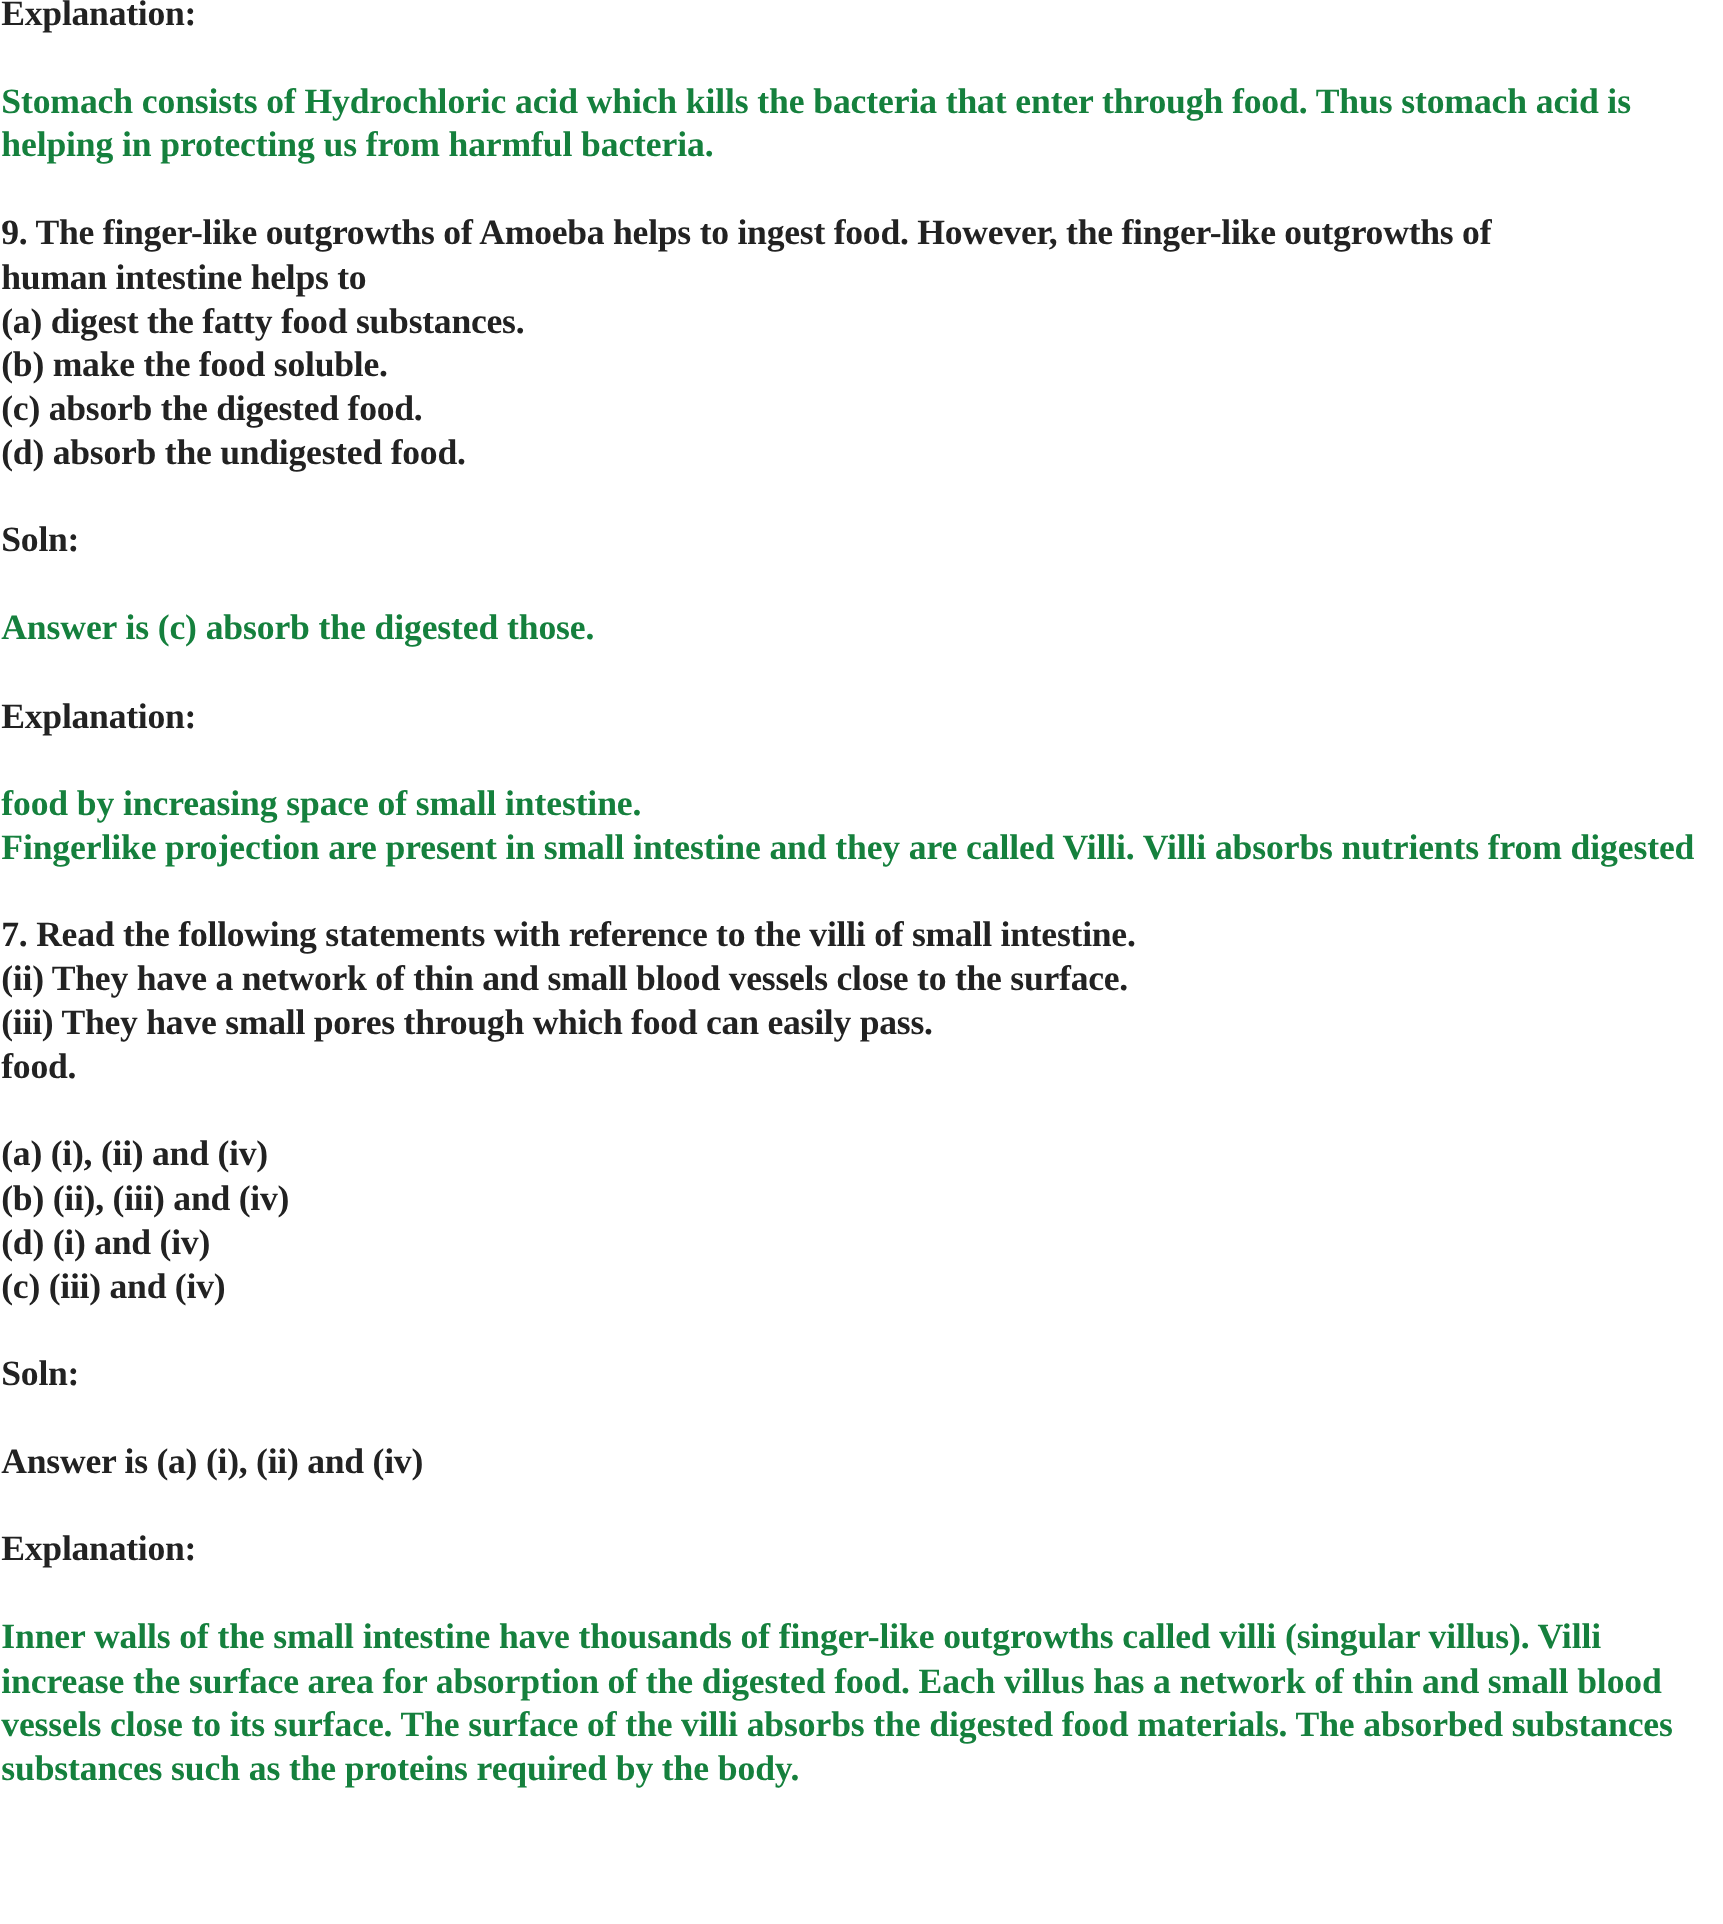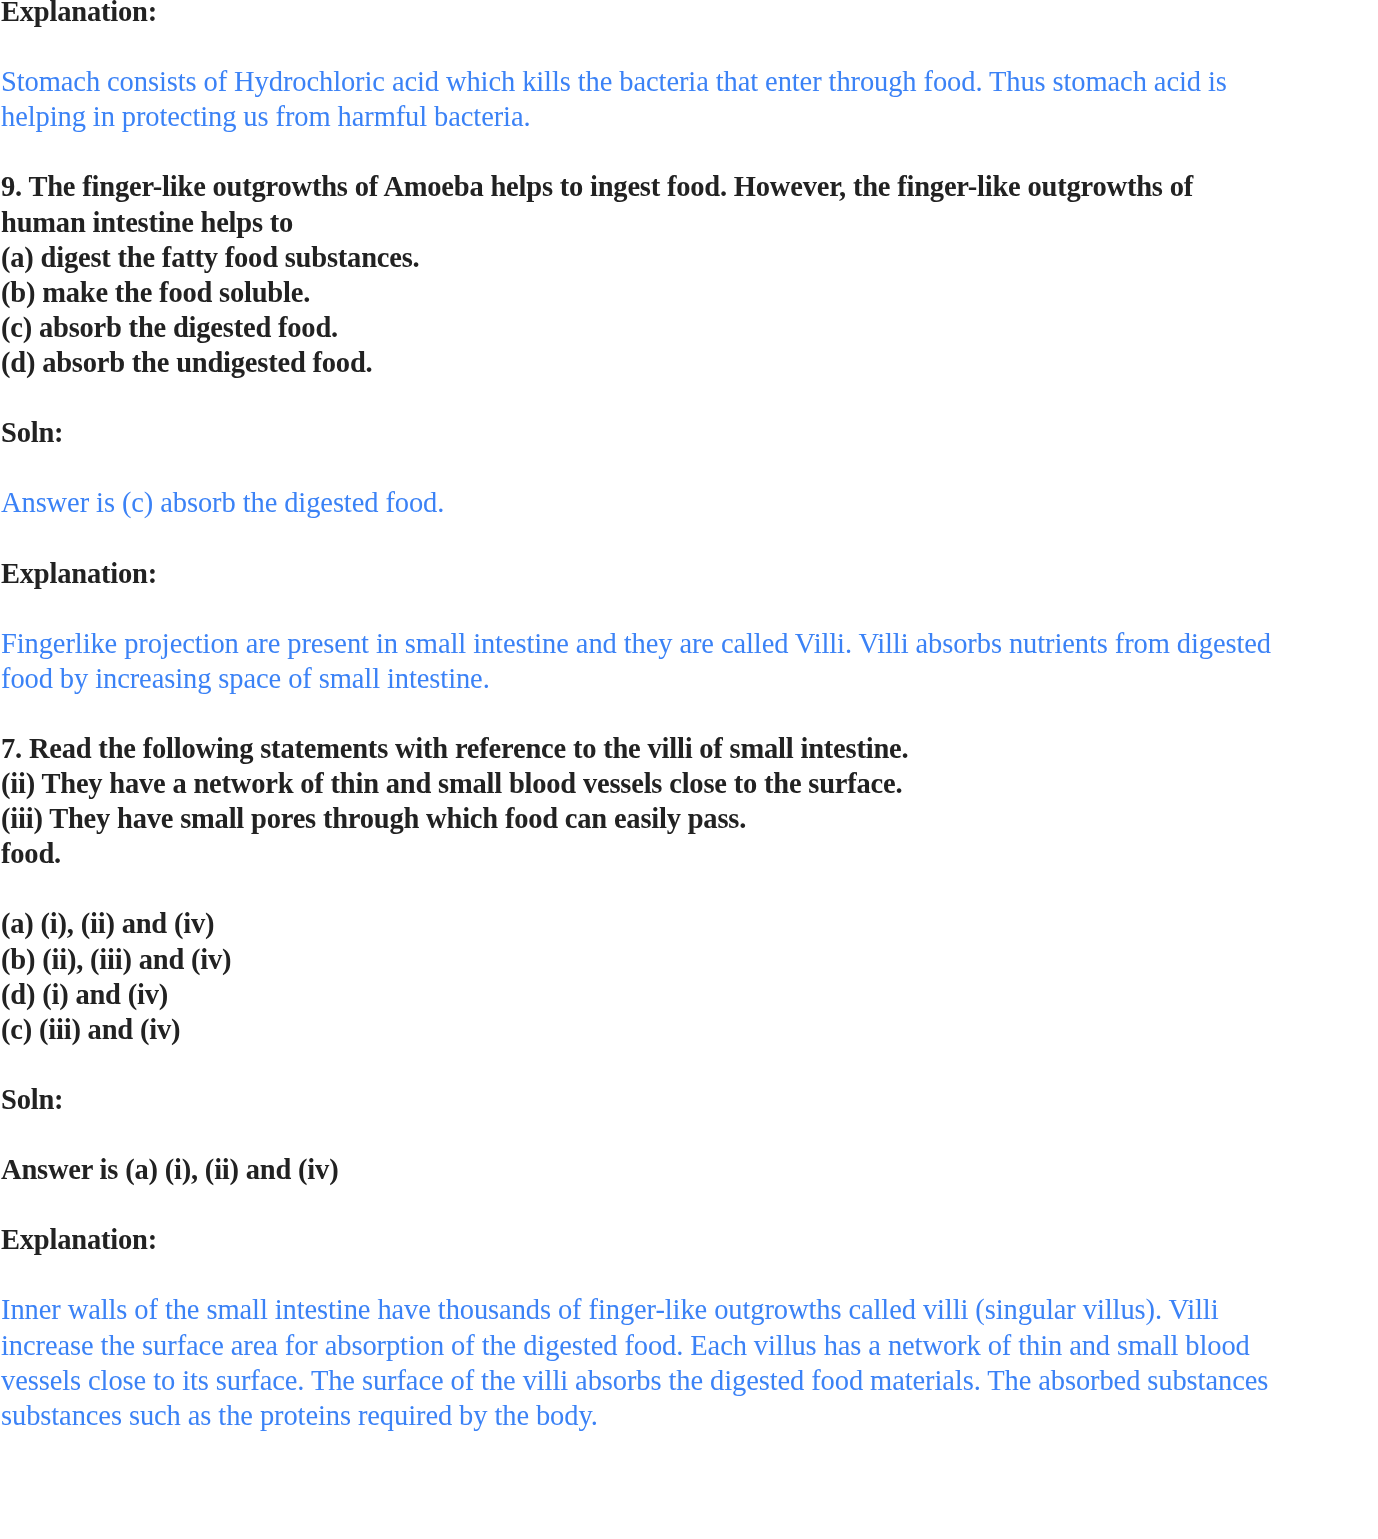--- a/index.html
+++ b/index.html
@@ -31,22 +31,22 @@
     .gap {
       display: block;
       height: 35.1px;
     }
     .bold {
       font-weight: bold;
       color: #222222;
       letter-spacing: -0.2px;
     }
     .normal {
-      font-weight: normal;
-      color: #3b82f6;
+      font-weight: bold;
+      color: #15803d;
       letter-spacing: -0.1px;
     }
   </style>
 </head>
 <body>
 
 <div class="page">
 
   <section>
     <span class="line bold">Explanation:</span>
@@ -61,26 +61,26 @@
     <span class="line bold">9. The finger-like outgrowths of Amoeba helps to ingest food. However, the finger-like outgrowths of</span>
     <span class="line bold">human intestine helps to</span>
     <span class="line bold">(a) digest the fatty food substances.</span>
     <span class="line bold">(b) make the food soluble.</span>
     <span class="line bold">(c) absorb the digested food.</span>
     <span class="line bold">(d) absorb the undigested food.</span>
 
     <span class="gap"></span>
     <span class="line bold">Soln:</span>
     <span class="gap"></span>
-    <span class="line normal">Answer is (c) absorb the digested food.</span>
+    <span class="line normal">Answer is (c) absorb the digested those.</span>
     <span class="gap"></span>
     <span class="line bold">Explanation:</span>
     <span class="gap"></span>
+    <span class="line normal">food by increasing space of small intestine.</span>
     <span class="line normal">Fingerlike projection are present in small intestine and they are called Villi. Villi absorbs nutrients from digested</span>
-    <span class="line normal">food by increasing space of small intestine.</span>
   </section>
 
   <span class="gap"></span>
 
   <section>
     <span class="line bold">7. Read the following statements with reference to the villi of small intestine.</span>
     <span class="line bold">(ii) They have a network of thin and small blood vessels close to the surface.</span>
     <span class="line bold">(iii) They have small pores through which food can easily pass.</span>
     <span class="line bold">food.</span>
 

